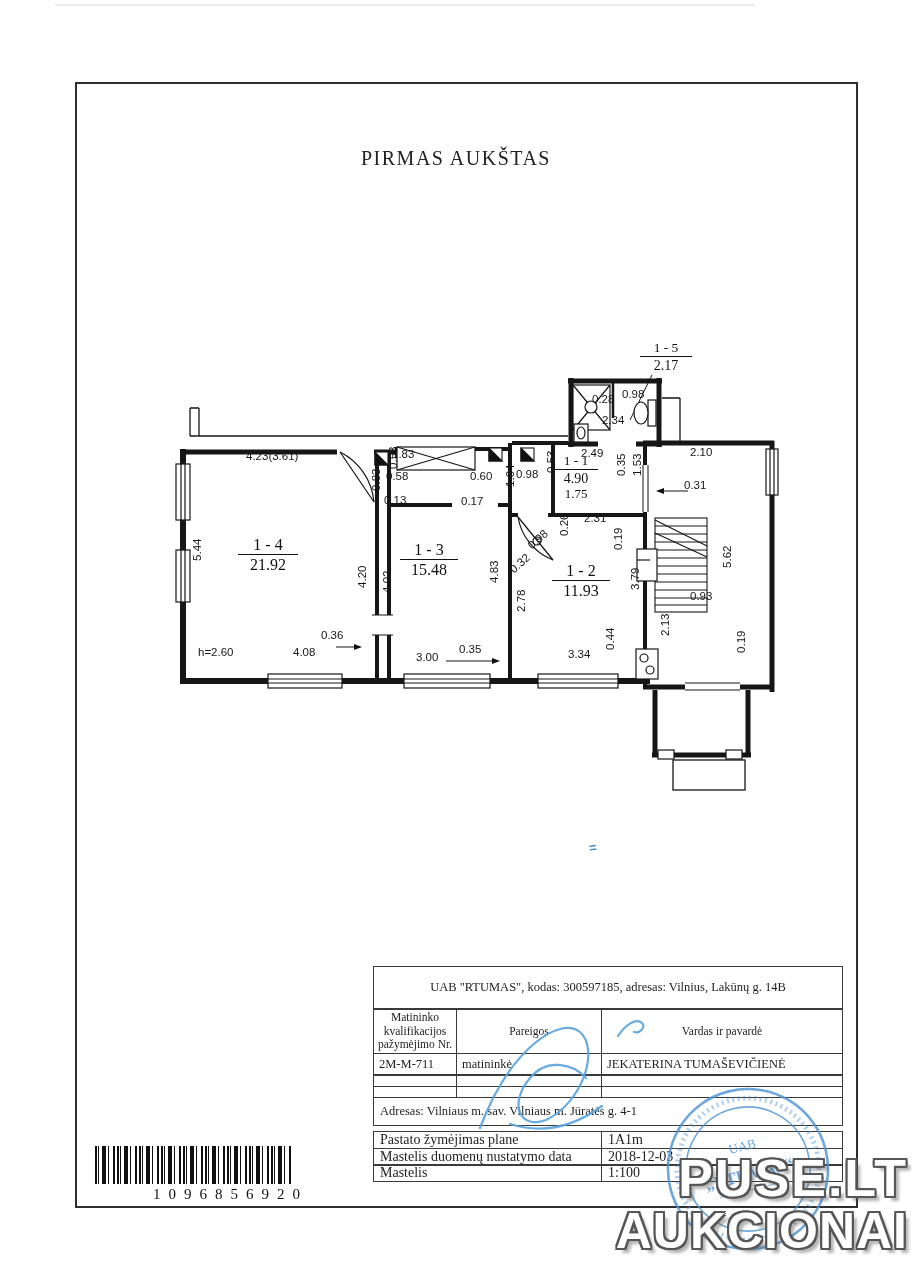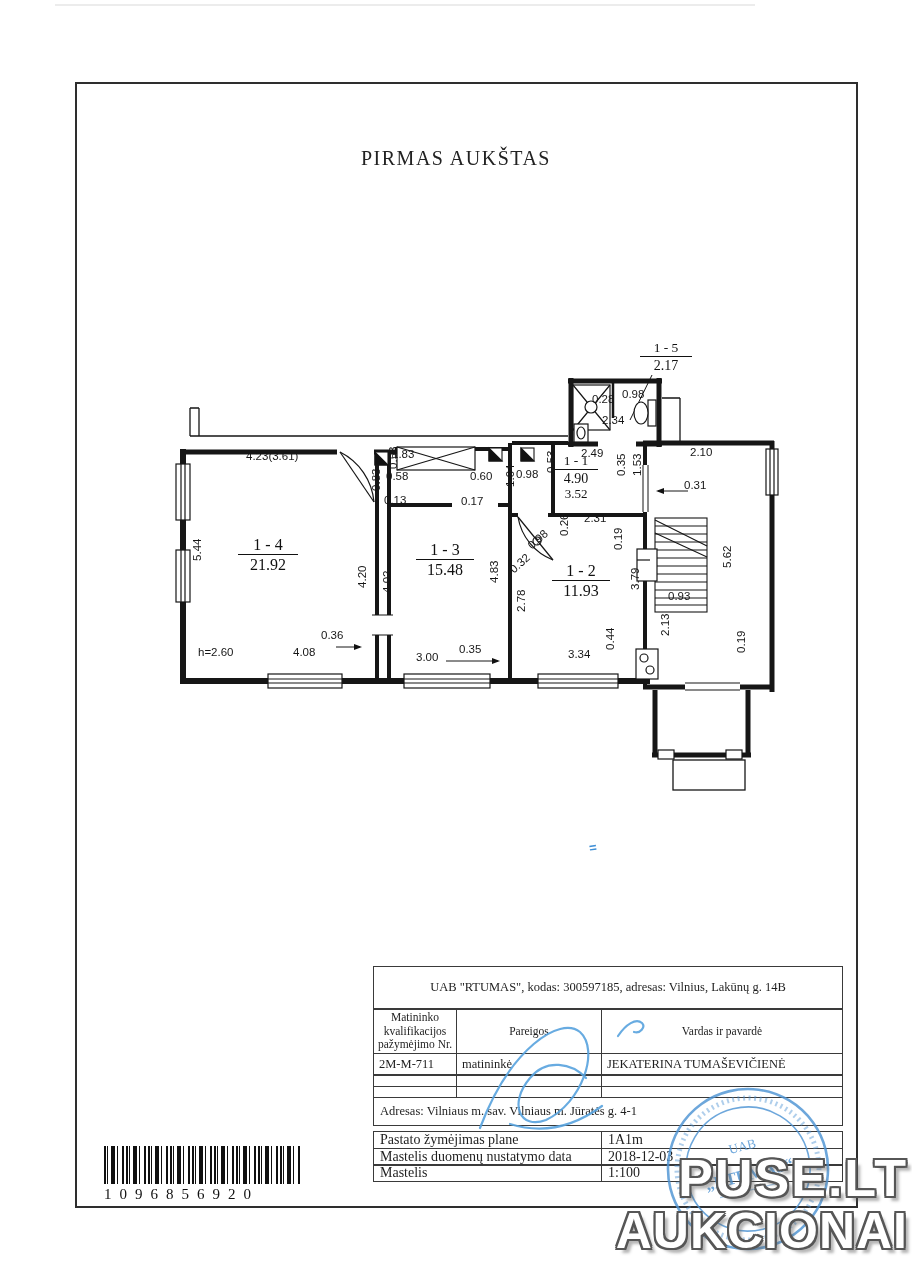--- a/index.html
+++ b/index.html
@@ -35,21 +35,21 @@
   .c1{width:82px;}.c2{width:145px;}.c3{flex:1;text-align:right;}
   .row-data{height:23px;}
   .row-data .tcell{padding:0 5px;}
   .row-empty1{height:13px;}.row-empty2{height:12px;}
   .row-address{height:29px;align-items:center;padding-left:6px;}
   .tgap{height:7px;}
   .row-info{height:18px;}
   .row-info .tcell{padding:0 6px;font-size:14px;}
   .ci1{width:227px;}.ci2{flex:1;}
   
-  .barcode{position:absolute;left:104px;top:1146px;width:213px;text-align:left;}
+  .barcode{position:absolute;left:95px;top:1146px;width:213px;text-align:right;}
   .barcode-bars{height:38px;width:196px;
     background:repeating-linear-gradient(90deg,#101010 0 2px,#fff 2px 3px,#101010 3px 4px,
       #fff 4px 7px,#101010 7px 11px,#fff 11px 13px,#101010 13px 14px,#fff 14px 18px,
       #101010 18px 20px,#fff 20px 22px);}
   .barcode-digits{font-family:"Liberation Serif",serif;font-size:15px;letter-spacing:8px;
                   margin-top:2px;color:#111;}
   
   .stamp{position:absolute;left:652px;top:1078px;opacity:.82;}
   .signature{position:absolute;left:450px;top:1008px;}
   .blue-mark{position:absolute;left:589px;top:840px;color:#3f8fd6;
@@ -172,32 +172,32 @@
       <path d="M688 491 H658"></path>
         <path d="M656 491 l8 -3 v6 z" fill="#111" stroke="none"></path>
     </g>
   </g>
 </svg>
 
 <div class="room-label" style="left:238px;top:536px;width:60px">
   <div class="room-id">1 - 4</div>
   <div class="room-area">21.92</div>
 </div>
-<div class="room-label" style="left:416px;top:541px;width:58px">
+<div class="room-label" style="left:400px;top:541px;width:58px">
   <div class="room-id">1 - 3</div>
   <div class="room-area">15.48</div>
 </div>
 <div class="room-label" style="left:552px;top:562px;width:58px">
   <div class="room-id">1 - 2</div>
   <div class="room-area">11.93</div>
 </div>
 <div class="room-label small" style="left:554px;top:453px;width:44px">
   <div class="room-id">1 - 1</div>
   <div class="room-area">4.90</div>
-  <div class="room-area2">3.52</div>
+  <div class="room-area2">1.75</div>
 </div>
 <div class="room-label small" style="left:640px;top:340px;width:52px">
   <div class="room-id">1 - 5</div>
   <div class="room-area">2.17</div>
 </div>
 
 <span class="dim" style="left:246px;top:451px">4.23(3.61)</span>
 <span class="dim" style="left:392px;top:449px">1.83</span>
 <span class="dim rot" style="left:383px;top:452px">0.53</span>
 <span class="dim" style="left:386px;top:471px">0.58</span>
@@ -215,21 +215,21 @@
 <span class="dim" style="left:684px;top:480px">0.31</span>
 <span class="dim" style="left:592px;top:394px">0.28</span>
 <span class="dim" style="left:622px;top:389px">0.98</span>
 <span class="dim" style="left:602px;top:415px">2.34</span>
 <span class="dim" style="left:584px;top:513px">2.31</span>
 <span class="dim rot" style="left:554px;top:519px">0.26</span>
 <span class="dim diag" style="left:527px;top:534px">0.98</span>
 <span class="dim diag" style="left:509px;top:558px">0.32</span>
 <span class="dim rot" style="left:608px;top:533px">0.19</span>
 <span class="dim rot" style="left:625px;top:573px">3.79</span>
-<span class="dim" style="left:668px;top:591px">0.93</span>
+<span class="dim" style="left:690px;top:591px">0.93</span>
 <span class="dim rot" style="left:717px;top:551px">5.62</span>
 <span class="dim rot" style="left:655px;top:619px">2.13</span>
 <span class="dim rot" style="left:731px;top:636px">0.19</span>
 <span class="dim rot" style="left:187px;top:544px">5.44</span>
 <span class="dim rot" style="left:352px;top:571px">4.20</span>
 <span class="dim rot" style="left:377px;top:576px">4.02</span>
 <span class="dim rot" style="left:484px;top:566px">4.83</span>
 <span class="dim rot" style="left:511px;top:595px">2.78</span>
 <span class="dim" style="left:321px;top:630px">0.36</span>
 <span class="dim" style="left:198px;top:647px">h=2.60</span>

